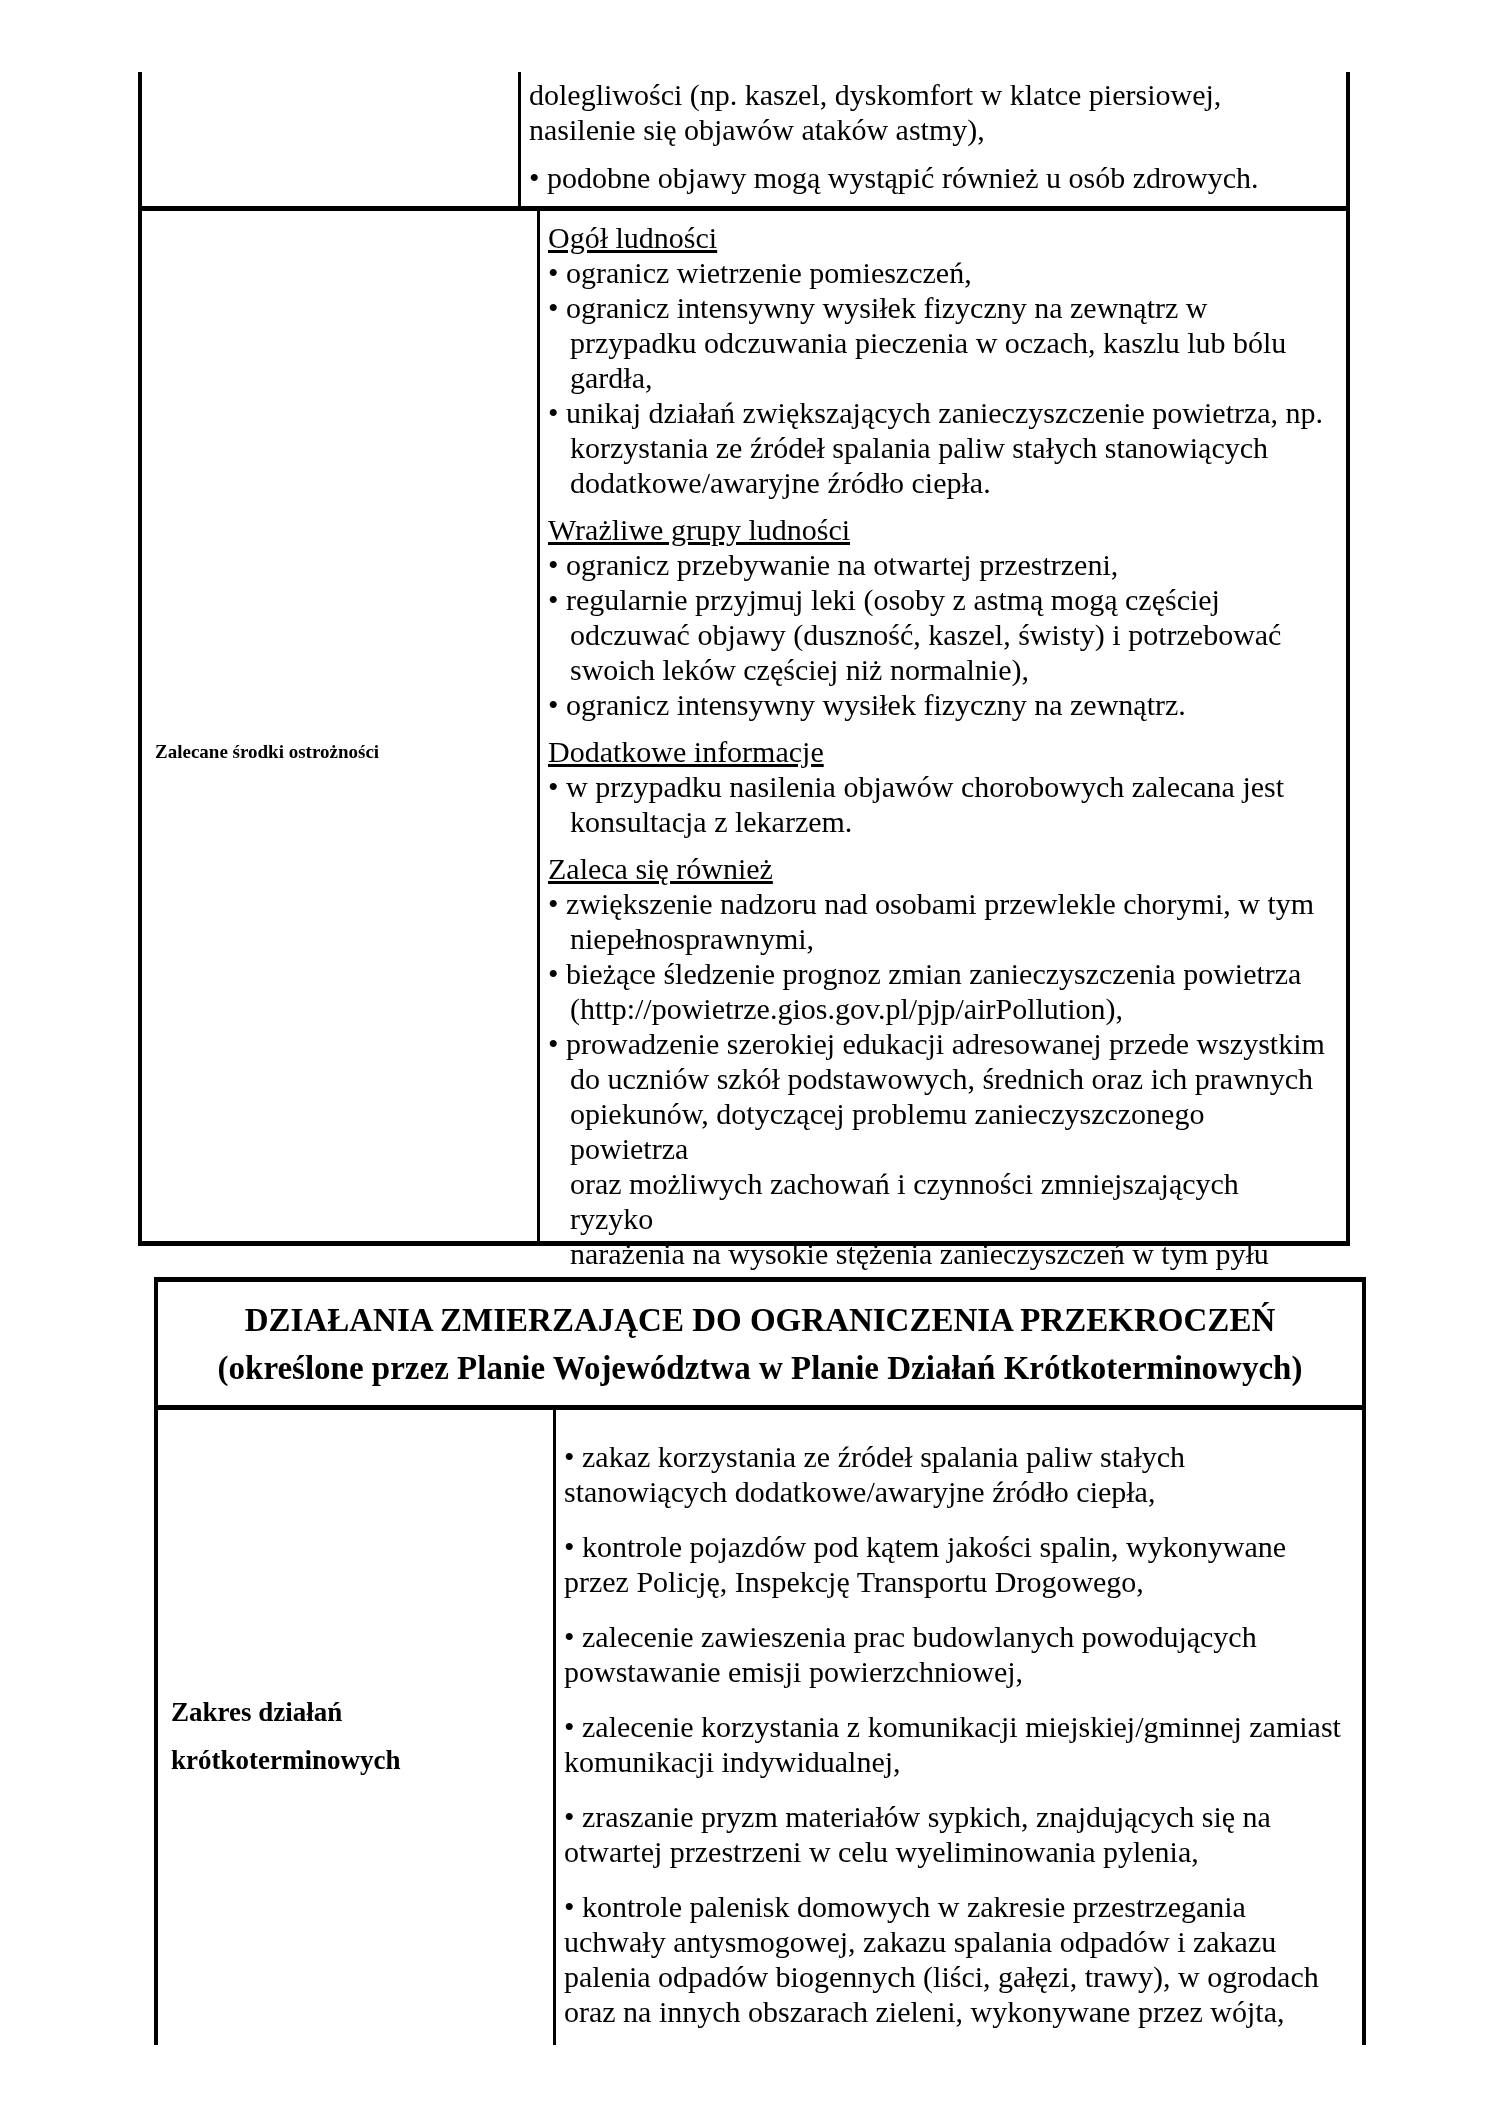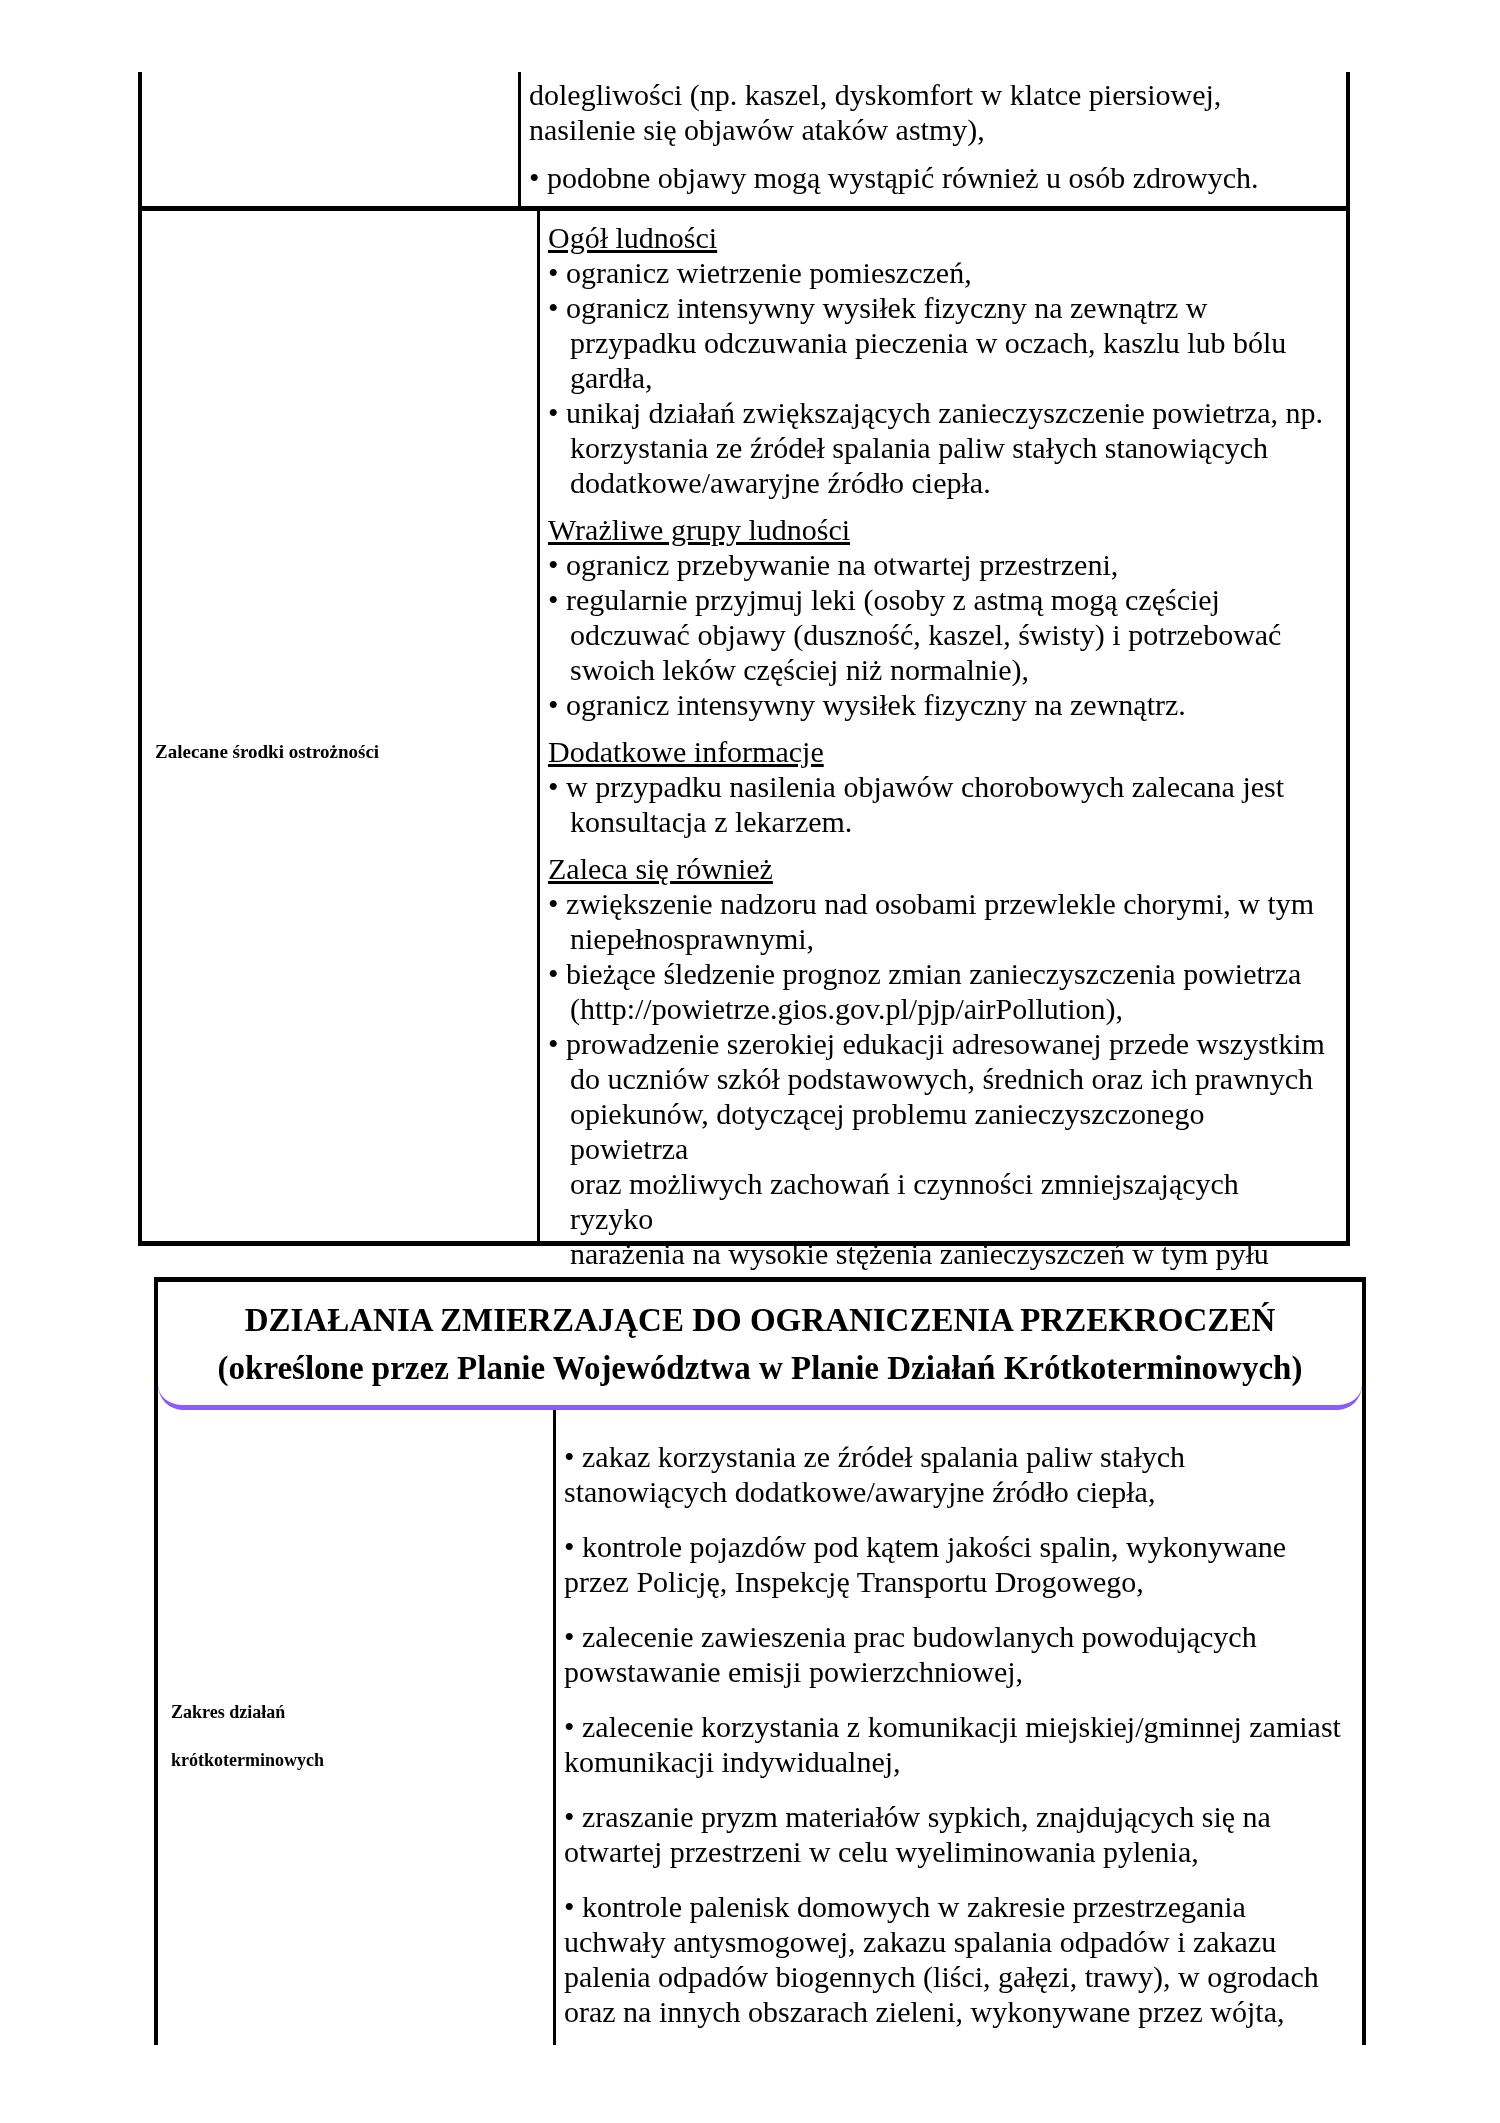--- a/index.html
+++ b/index.html
@@ -42,29 +42,28 @@
     font-weight:bold; font-size:19px; white-space:nowrap;
   }
 
   
   .t2 {
     position:absolute; left:154px; top:1277px; width:1204px; height:763px;
     border-left:4px solid #000; border-right:4px solid #000; border-top:5px solid #000;
     background:#ffffff;
   }
   .t2-header {
-    height:123px; border-bottom:5px solid #8b5cf6;
+    height:123px; border-bottom:5px solid #000000;
     display:flex; flex-direction:column; justify-content:center; align-items:center;
     text-align:center; font-weight:bold; font-size:33px; line-height:48px;
     white-space:nowrap;
-    border-radius:25px;
   }
   .t2-body { display:flex; height:635px; }
   .label-cell-2 { padding:278px 6px 0 13px; }
-  .label2 { font-weight:bold; font-size:18px; line-height:48px; white-space:pre-line; }
+  .label2 { font-weight:bold; font-size:27px; line-height:48px; white-space:pre-line; }
   .t2-content { padding:21px 20px 0 8px;margin-top:8px; }
   .li2 { white-space:pre-line; margin-bottom:20px; }
   .li2::before { content:"•\00a0"; }
 </style>
 </head>
 <body>
 
 <div class="page">
 
   <div class="t1">

